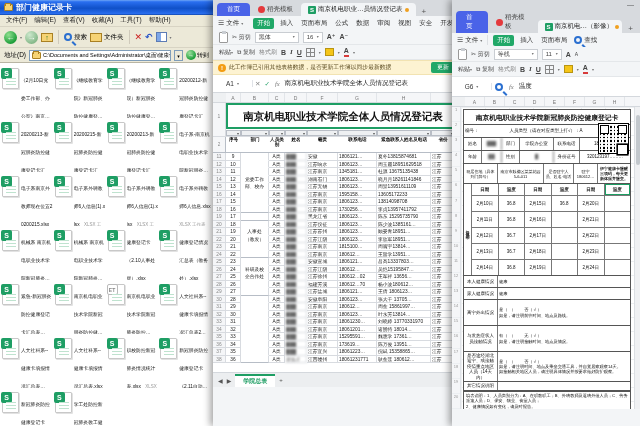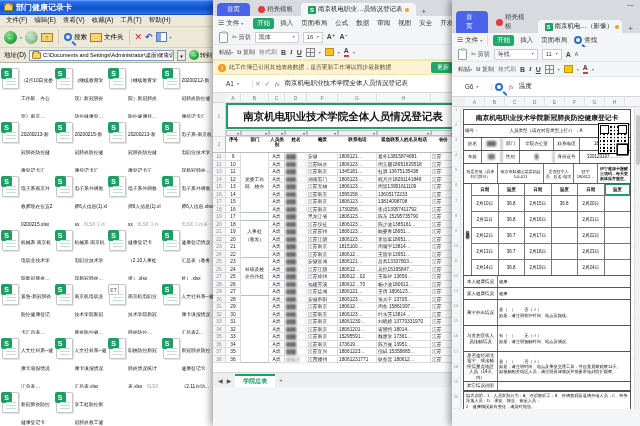--- a/index.html
+++ b/index.html
@@ -1,19 +1,19 @@
 <!DOCTYPE html>
 <html><head>
 <meta charset="utf-8">
 <style>
 *{margin:0;padding:0;box-sizing:border-box;font-family:"Liberation Sans","DejaVu Sans",sans-serif;}
 html,body{width:640px;height:426px;overflow:hidden;background:#9aa3ad;position:relative;}
 .win{position:absolute;top:0;height:426px;overflow:hidden;}
 
-#xp{left:0;width:218px;background:#ece9d8;border-right:2px solid #be185d;}
+#xp{left:0;width:218px;background:#ece9d8;border-right:5px solid #be185d;}
 .xp-title{height:15px;background:linear-gradient(180deg,#6ea5f5 0%,#2a6ff0 12%,#1050c8 55%,#2a6ff0 92%,#0c3f9e 100%);display:flex;align-items:center;gap:3px;padding:0 4px;color:#fff;font-size:8px;font-weight:bold;}
 .fold{display:inline-block;width:9px;height:7px;background:#f6d374;border:1px solid #a98022;border-radius:1px;position:relative;flex:none;}
 .fold::before{content:"";position:absolute;top:-2px;left:0;width:4px;height:2px;background:#f6d374;border:1px solid #a98022;border-bottom:none;}
 .xp-menu{height:12px;display:flex;gap:7px;align-items:center;padding:0 6px;font-size:6.5px;color:#222;border-bottom:1px solid #d8d4c4;background:#ece9d8;}
 .xp-tools{height:21px;display:flex;align-items:center;gap:3px;padding:0 4px;border-bottom:1px solid #d8d4c4;font-size:6.5px;}
 .cir{width:13px;height:13px;border-radius:50%;color:#fff;font-size:8px;line-height:13px;text-align:center;flex:none;}
 .cir.back{background:radial-gradient(circle at 35% 30%,#8fe08f,#1d9e3a 70%);}
 .cir.fwd{background:radial-gradient(circle at 35% 30%,#cde8cd,#86b98a 70%);}
 .tsep{width:1px;height:14px;background:#cfcabb;margin:0 2px;}
 .mag{width:8px;height:8px;border:2px solid #2a6fd0;border-radius:50%;position:relative;flex:none;}

